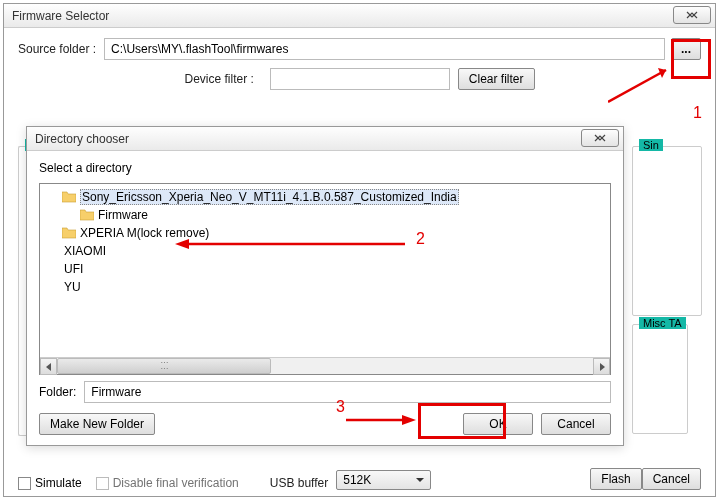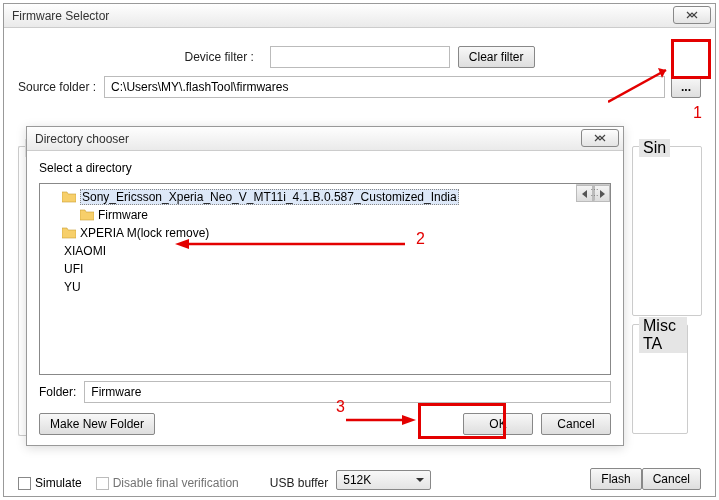--- a/index.html
+++ b/index.html
@@ -18,39 +18,39 @@
   .label { margin-right: 8px; color: #222; }
   
   .source-input { flex: 1; height: 22px; border: 1px solid #bbb; padding: 2px 6px; background: #fff; margin-right: 6px; }
   .browse-btn { width: 30px; height: 22px; border: 1px solid #888; background: linear-gradient(#f8f8f8, #dedede); border-radius: 2px; cursor: pointer; display: flex; align-items: center; justify-content: center; font-weight: bold; }
   
   .filter-row { justify-content: center; margin-top: 8px; }
   .filter-input { width: 180px; height: 22px; border: 1px solid #bbb; padding: 2px 6px; margin: 0 8px; }
   .btn { height: 22px; padding: 0 10px; border: 1px solid #888; background: linear-gradient(#f8f8f8, #dedede); border-radius: 2px; cursor: pointer; display: flex; align-items: center; justify-content: center; }
   
   .fieldset { position: absolute; border: 1px solid #ccc; border-radius: 2px; }
-  .fieldset-label { position: absolute; top: -8px; left: 6px; background: #e5e5e5; padding: 0 4px; font-size: 16px; }
+  .fieldset-label { position: absolute; top: -8px; left: 6px; background: #14b8a6; padding: 0 4px; font-size: 11px; }
   .sin-box { left: 628px; top: 118px; width: 70px; height: 170px; }
   .misc-box { left: 628px; top: 296px; width: 56px; height: 110px; }
   .f-box { left: 14px; top: 118px; width: 12px; height: 290px; border-right: none; }
   
   .bottom-bar { position: absolute; bottom: 6px; left: 14px; right: 14px; display: flex; align-items: flex-end; }
   .checkbox { width: 13px; height: 13px; border: 1px solid #888; margin-right: 4px; background: #fff; cursor: pointer; }
   .checkbox.disabled { border-color: #bbb; }
   .cb-label { margin-right: 14px; }
   .cb-label.disabled { color: #737373; }
   .select { width: 95px; height: 20px; border: 1px solid #888; background: linear-gradient(#f8f8f8, #e4e4e4); display: flex; align-items: center; padding: 0 6px; position: relative; cursor: pointer; border-radius: 2px; }
   .select::after { content: ""; position: absolute; right: 6px; top: 7px; border: 4px solid transparent; border-top-color: #333; }
   .spacer { flex: 1; }
   
   
   .dialog { left: 26px; top: 126px; width: 598px; height: 320px; z-index: 10; box-shadow: 0 2px 10px rgba(0,0,0,0.15); }
   .dialog-body { padding: 10px 12px; height: calc(100% - 24px); display: flex; flex-direction: column; }
   .instr { margin-bottom: 8px; }
-  .tree-container { flex: 1; border: 1px solid #888; background: #fff; margin-bottom: 6px; display: flex; flex-direction: row; }
+  .tree-container { flex: 1; border: 1px solid #888; background: #fff; margin-bottom: 6px; display: flex; flex-direction: column; }
   .tree { flex: 1; padding: 4px 6px; overflow: hidden; }
   .tree-row { display: flex; align-items: center; height: 18px; white-space: nowrap; }
   .indent0 { padding-left: 0; } .indent1 { padding-left: 16px; } .indent2 { padding-left: 34px; }
   .folder-icon { width: 14px; height: 12px; margin-right: 4px; flex-shrink: 0; }
   .tree-label { }
   .selected .tree-label { background: rgba(180,205,240,0.45); border: 1px dotted #888; padding: 0 1px; }
   
   .tree-hscroll { height: 17px; border-top: 1px solid #ccc; display: flex; }
   .sb-btn { width: 17px; height: 17px; background: linear-gradient(#f4f4f4, #dcdcdc); border: 1px solid #bbb; display: flex; align-items: center; justify-content: center; cursor: pointer; }
   .sb-track { flex: 1; background: #f0f0f0; position: relative; }
@@ -76,29 +76,29 @@
   <div class="titlebar">
     <span class="title">Firmware Selector</span>
     <div class="close-btn">
       <svg viewBox="0 0 12 8">
           <path d="M1 1 L6 6 L11 1" fill="none" stroke="#444" stroke-width="1.2"></path>
           <path d="M1 7 L6 2 L11 7" fill="none" stroke="#444" stroke-width="1.2"></path>
         </svg>
     </div>
   </div>
   <div class="main-body">
+    <div class="row">
+      <span class="label">Source folder :</span>
+      <input class="source-input" value="C:\Users\MY\.flashTool\firmwares" style="">
+      <div class="browse-btn">...</div>
+    </div>
     <div class="row filter-row">
       <span class="label">Device filter :</span>
       <input class="filter-input" style="">
       <div class="btn">Clear filter</div>
-    </div>
-    <div class="row">
-      <span class="label">Source folder :</span>
-      <input class="source-input" value="C:\Users\MY\.flashTool\firmwares" style="">
-      <div class="browse-btn">...</div>
     </div>
 
     <div class="fieldset f-box">
         <span class="fieldset-label">F</span>
       </div>
     <div class="fieldset sin-box">
         <span class="fieldset-label">Sin</span>
       </div>
     <div class="fieldset misc-box">
         <span class="fieldset-label">Misc TA</span>

